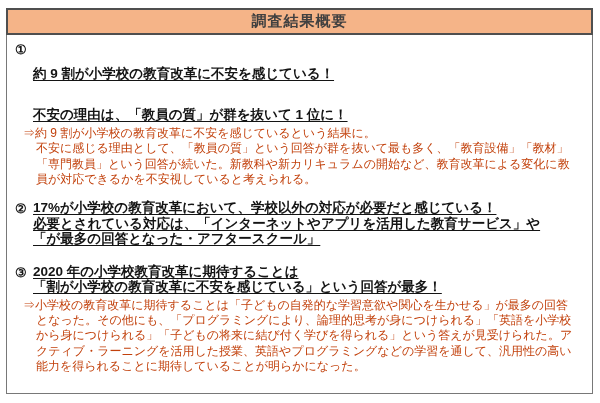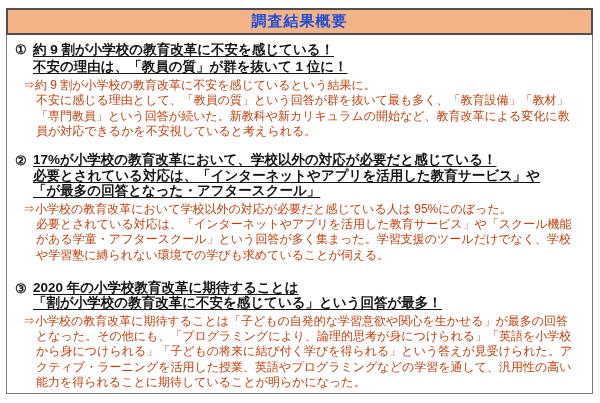--- a/index.html
+++ b/index.html
@@ -20,21 +20,21 @@
     height: 27px;
     background: #f5b488;
     border: 2px solid #4f4f4f;
     display: flex;
     align-items: center;
     justify-content: center;
   }
   .doc-title {
     font-size: 15px;
     font-weight: bold;
-    color: #1d4ed8;
+    color: #404040;
     letter-spacing: 1px;
   }
   .doc-body {
     box-sizing: border-box;
     border: 1px solid #787878;
     border-top: none;
     height: 359px;
     padding: 6px 14px 8px 8px;
     overflow: hidden;
     background: #ffffff;
@@ -53,21 +53,21 @@
   }
   .sec-headlines { flex: 1; }
   .headline {
     font-size: 13.5px;
     font-weight: bold;
     color: #141414;
     line-height: 15.5px;
     text-decoration: underline;
     text-underline-offset: 2px;
   }
-  .section.loose .headline { line-height: 17px; }
+  .section.loose .headline { line-height: 17px; margin-top: 24px; }
   .section.loose .headline + .headline { }
   .arrow-block {
     margin-left: 8px;
     padding-left: 13px;
     font-size: 12px;
     line-height: 15.3px;
     color: #c2410c;
   }
   .arrow-block .hang { text-indent: -13px; }
 </style>
@@ -98,24 +98,20 @@
 
     <div class="section gap-lg">
       <div class="sec-head">
         <div class="sec-num">②</div>
         <div class="sec-headlines">
           <div class="headline">17%が小学校の教育改革において、学校以外の対応が必要だと感じている！</div>
           <div class="headline">必要とされている対応は、「インターネットやアプリを活用した教育サービス」や</div>
           <div class="headline">「が最多の回答となった・アフタースクール」</div>
         </div>
       </div>
-      <div class="arrow-block">
-        <div class="hang">⇒小学校の教育改革において学校以外の対応が必要だと感じている人は 95%にのぼった。</div>
-        <div>必要とされている対応は、「インターネットやアプリを活用した教育サービス」や「スクール機能がある学童・アフタースクール」という回答が多く集まった。学習支援のツールだけでなく、学校や学習塾に縛られない環境での学びも求めていることが伺える。</div>
-      </div>
     </div>
 
     <div class="section">
       <div class="sec-head">
         <div class="sec-num">③</div>
         <div class="sec-headlines">
           <div class="headline">2020 年の小学校教育改革に期待することは</div>
           <div class="headline">「割が小学校の教育改革に不安を感じている」という回答が最多！</div>
         </div>
       </div>

